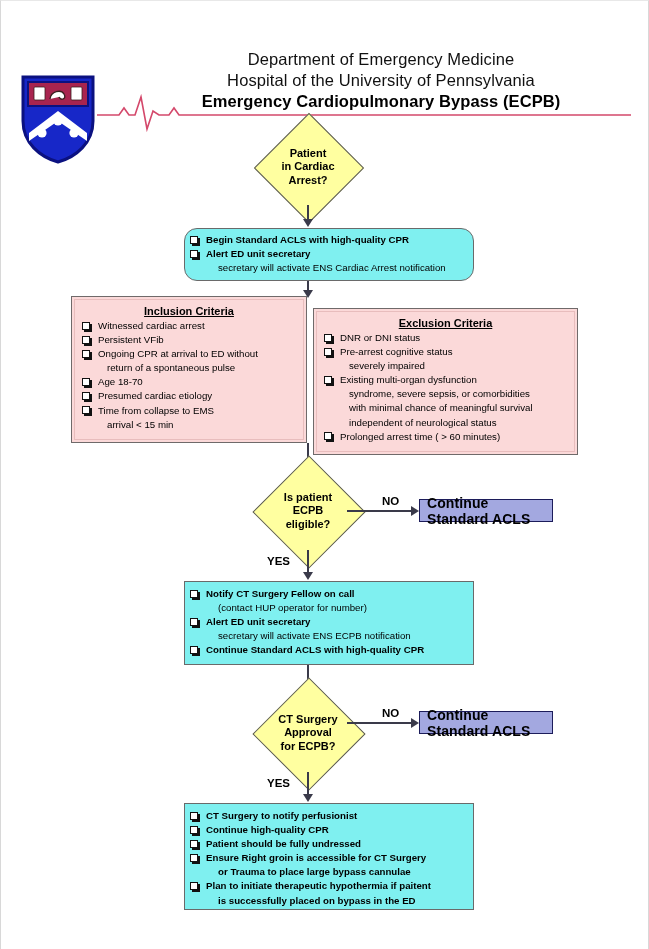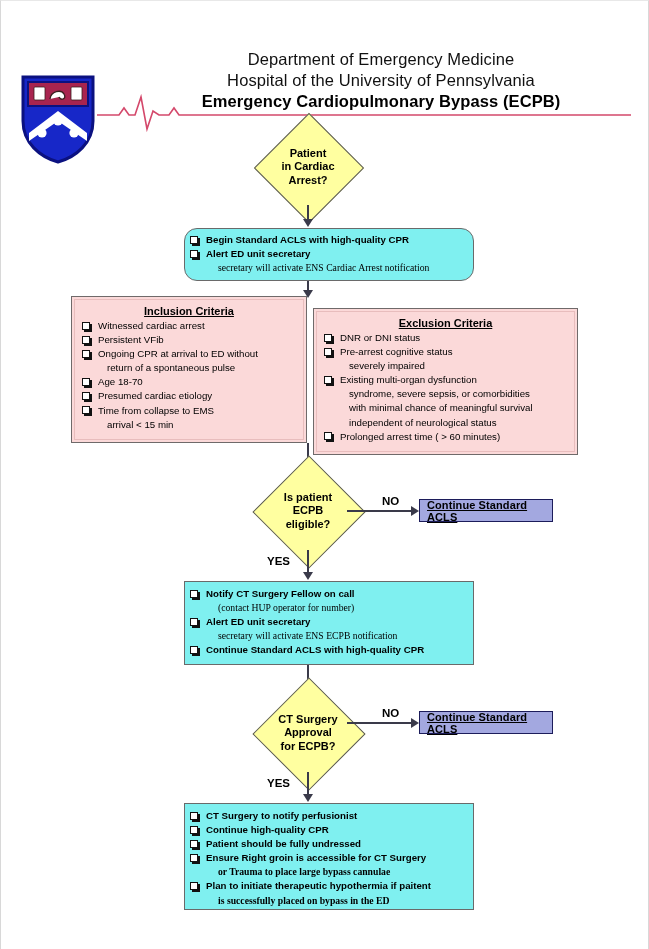--- a/index.html
+++ b/index.html
@@ -59,21 +59,21 @@
     box-sizing:border-box;
   }
   
   .lav-box{
     position:absolute;
     background:#a3a8e0;
     border:1px solid #1c1c5a;
     box-sizing:border-box;
     display:flex;align-items:center;
   }
-  .lav-box .txt{font-size:11px;font-weight:bold;padding-left:7px;color:#000;letter-spacing:.1px;text-decoration:underline;}
+  .lav-box .txt{font-size:14px;font-weight:bold;padding-left:7px;color:#000;letter-spacing:.1px;}
 
   
   .pink-box{
     position:absolute;
     background:#fbd9d9;
     border:1px solid #6f6a6a;
     box-sizing:border-box;
     padding:2px;
   }
   .pink-inner{
@@ -83,21 +83,21 @@
     padding:5px 6px 12px 6px;
   }
   .pink-title{
     text-align:center;font-weight:bold;font-size:11px;
     text-decoration:underline;margin-bottom:3px;color:#000;
   }
 
   
   ul.cklist{list-style:none;margin:0;padding:0;}
   ul.cklist li{position:relative;padding-left:17px;font-size:9.7px;line-height:12.6px;margin-bottom:1.5px;}
-  ul.cklist li.sub{padding-left:29px;margin-bottom:1.5px;font-family:Liberation Serif, serif;}
+  ul.cklist li.sub{padding-left:29px;margin-bottom:1.5px;}
   ul.cklist li.sub2{padding-left:26px;margin-bottom:1.5px;}
   .ck{
     position:absolute;left:1px;top:1.5px;
     width:8px;height:8px;
     background:#ffffff;
     border:1.4px solid #111;
     box-shadow:2px 2px 0 0 #111;
     box-sizing:border-box;
   }
   .bold{font-weight:bold;}

